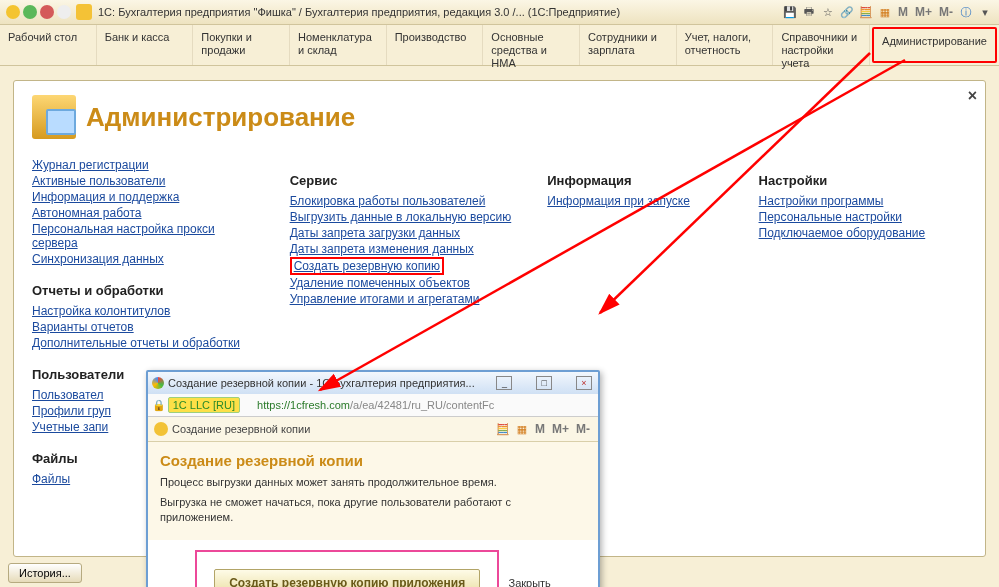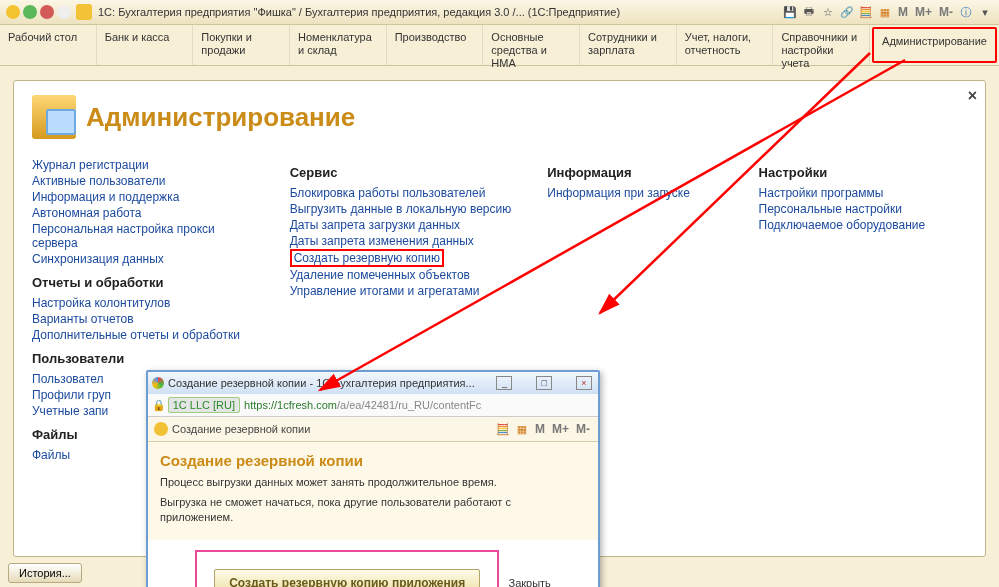--- a/index.html
+++ b/index.html
@@ -21,34 +21,34 @@
   
   .panel{position:absolute;left:13px;top:80px;right:13px;bottom:30px;background:#fff;border:1px solid #c2b588;border-radius:3px;padding:14px 18px;box-sizing:border-box}
   .close-x{position:absolute;right:8px;top:6px;font-size:16px;font-weight:bold;color:#444;cursor:pointer}
   .panel-head{display:flex;align-items:center;margin-bottom:18px}
   .panel-icon{width:44px;height:44px;background:linear-gradient(#fdd774,#d69a1f);border-radius:3px;margin-right:10px;position:relative}
   .panel-icon::after{content:"";position:absolute;left:14px;top:14px;width:26px;height:22px;background:#b9dcff;border:2px solid #6da9de;border-radius:2px}
   .panel-title{font-size:26px;font-weight:bold;color:#cb8b17}
 
   .columns{display:flex;gap:26px}
   .col{flex:1}
-  .sect{font-size:13px;font-weight:bold;color:#222;margin:8px 0 5px}
-  .lnk{color:#1b4a9e;font-size:12px;padding:1px 0;cursor:pointer;}
+  .sect{font-size:13px;font-weight:bold;color:#222;margin:16px 0 5px}
+  .lnk{color:#1b4a9e;font-size:12px;padding:1px 0;cursor:pointer;text-decoration:underline}
   .lnk-hl{border:2px solid red;padding:0 2px;display:inline-block}
 
   
   .historybtn{position:absolute;left:8px;bottom:4px;background:linear-gradient(#fff,#e6dbb9);border:1px solid #b6aa80;border-radius:3px;padding:3px 10px;font-size:11px;cursor:pointer}
 
   
   .popup{position:absolute;left:146px;top:370px;width:450px;border:2px solid #6d9ed3;border-radius:2px;background:#fff;box-shadow:2px 2px 6px rgba(0,0,0,0.3)}
   .popup-title{height:22px;background:linear-gradient(#f2f7fd,#cfe0f4);display:flex;align-items:center;padding:0 4px;font-size:11px;color:#333}
   .popup-title .wb{width:14px;height:12px;margin-left:auto;border:1px solid #888;margin-right:2px;display:flex;align-items:center;justify-content:center;font-size:9px;cursor:pointer}
   .urlbar{height:22px;border-bottom:1px solid #ccc;display:flex;align-items:center;font-size:11px;padding:0 4px;background:#fafafa}
   .lock{color:#2a8a2a;margin-right:2px}
-  .urlauth{background:#e5e5e5;color:#2a8a2a;padding:1px 4px;border:1px solid #9ccf7d;border-radius:2px;margin-right:4px}
+  .urlauth{background:#fde047;color:#2a8a2a;padding:1px 4px;border:1px solid #9ccf7d;border-radius:2px;margin-right:17px}
   .url-host{color:#2a7a2a}
   .url-rest{color:#888}
   .popup-toolbar{height:24px;background:#fbf6e5;border-bottom:1px solid #d9cfa9;display:flex;align-items:center;padding:0 6px;font-size:11px;color:#444}
   .popup-toolbar .ic{width:14px;height:14px;background:#f2c236;border-radius:50%;margin-right:4px}
   .popup-body{padding:10px 12px;background:#fdf8e8}
   .popup-heading{color:#cb8b17;font-size:15px;font-weight:bold;margin-bottom:6px}
   .popup-text{font-size:11px;color:#333;margin:5px 0;line-height:15px}
   .popup-footer{padding:10px;text-align:center}
   .bigbtn{display:inline-block;padding:6px 14px;background:linear-gradient(#fefbe7,#e9dd9f);border:1px solid #b2a467;color:#6a5a1a;font-weight:bold;font-size:12px;border-radius:2px;cursor:pointer}
   .bigbtn-wrap{display:inline-block;border:2px solid #ec4899;padding:17px}

